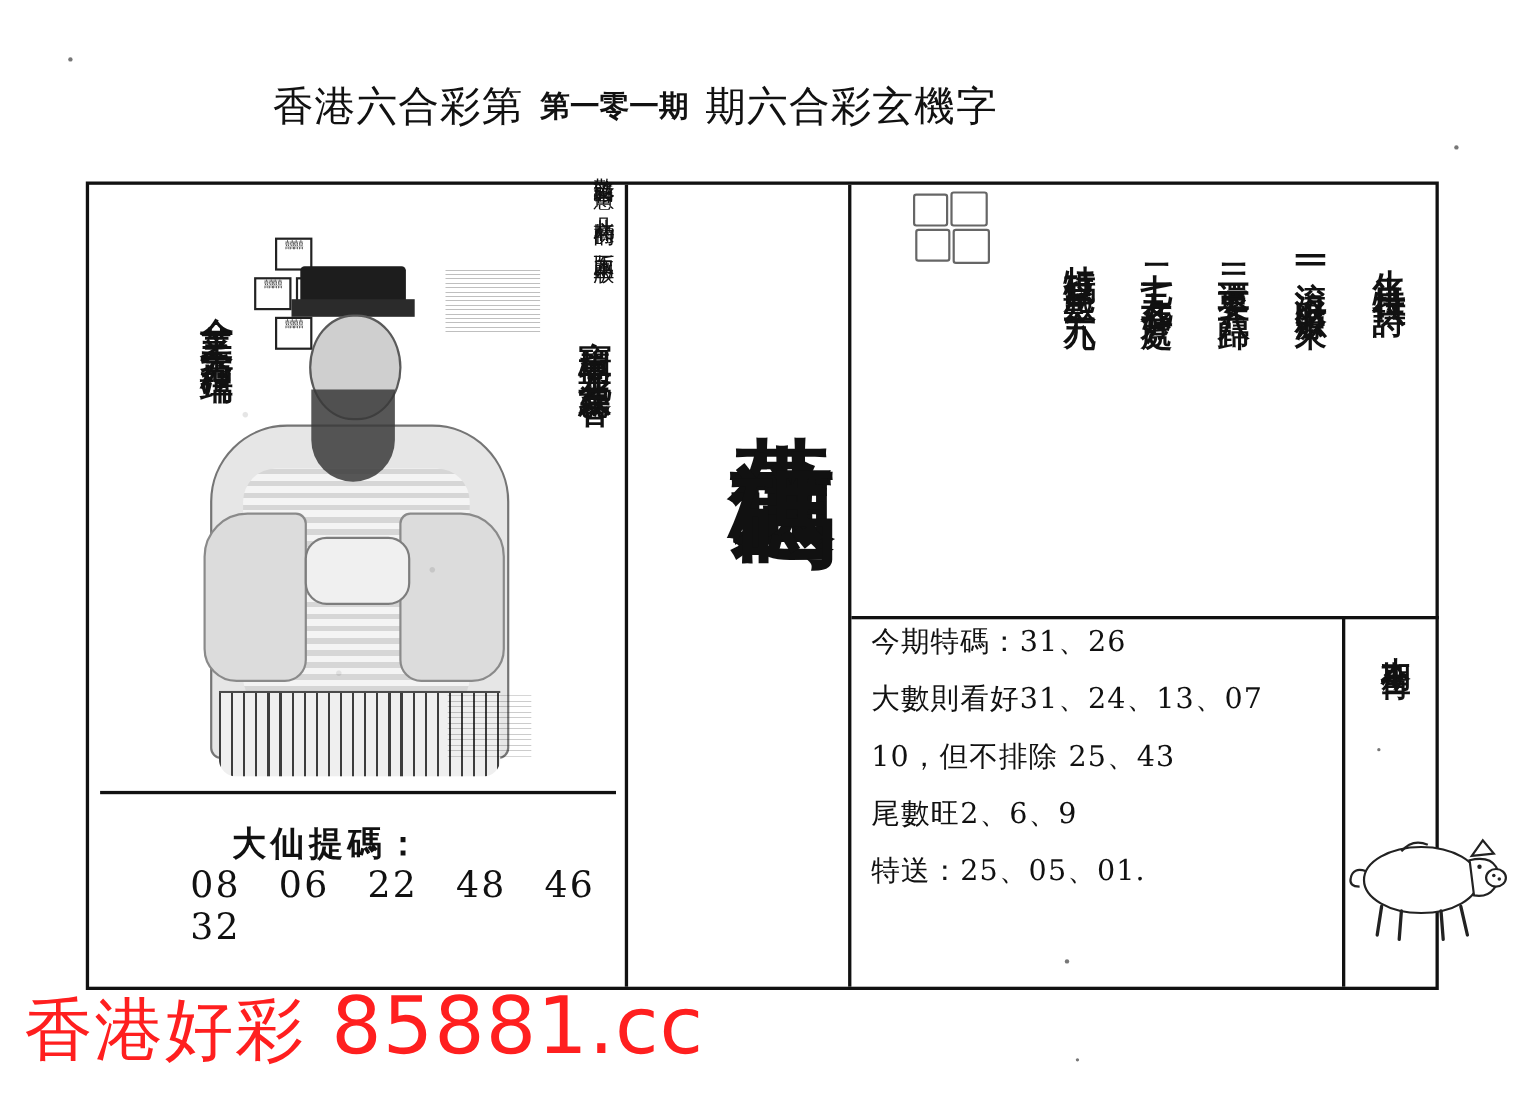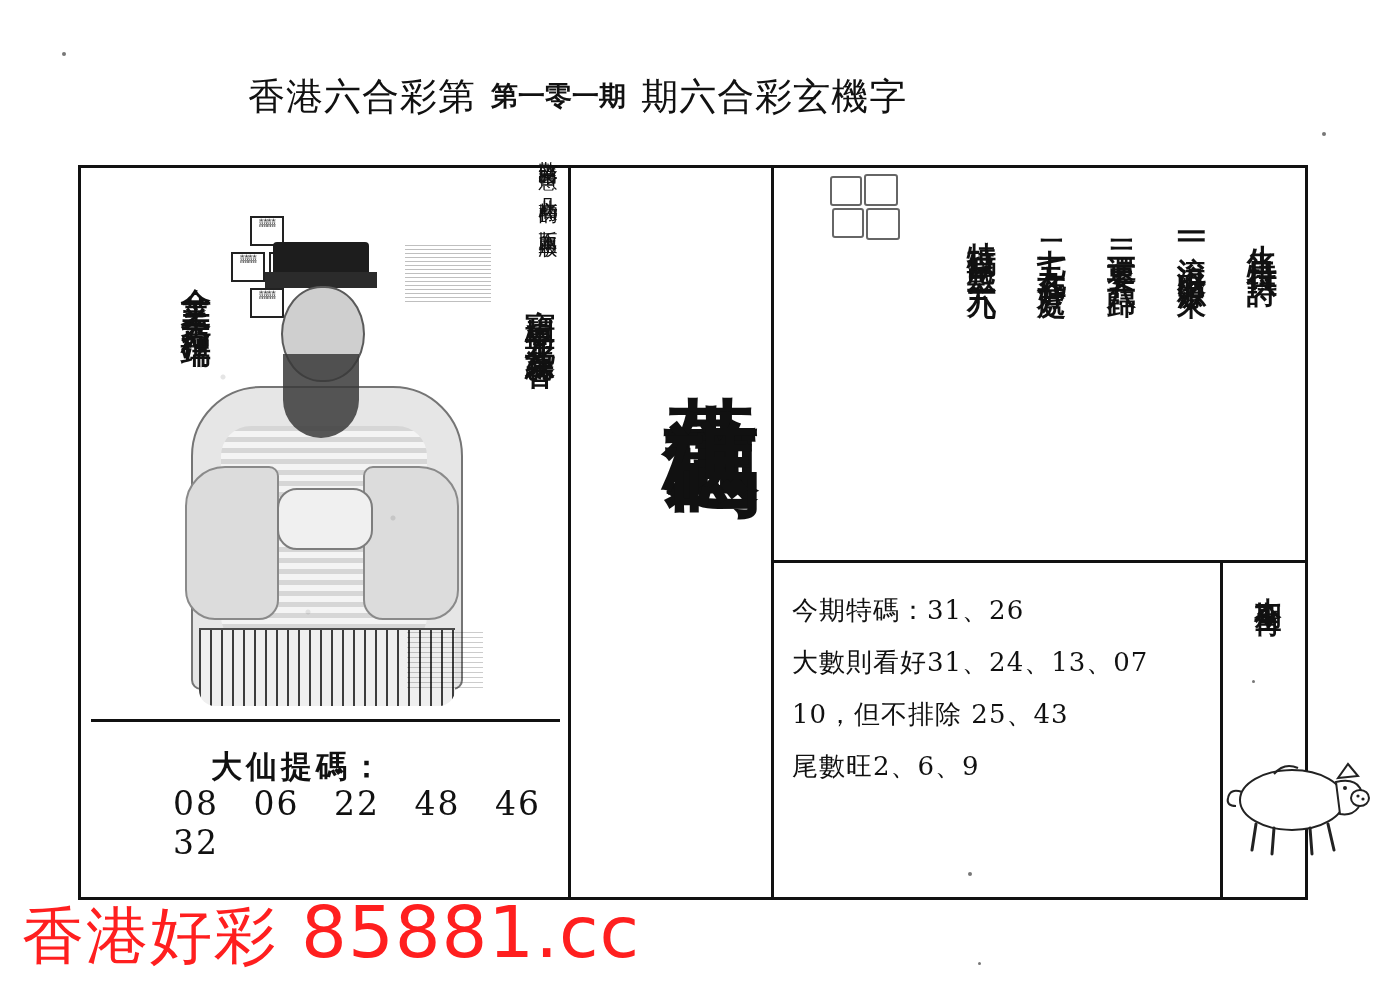--- a/index.html
+++ b/index.html
@@ -331,21 +331,21 @@
     opacity: .75;
   }
   .stamp .sq {
     position: absolute;
     border: 2px solid #333;
     border-radius: 3px;
   }
   .info-list {
     position: absolute;
     left: 18px;
-    top: 416px;
+    top: 390px;
     width: 430px;
   }
   .info-list div {
     font-size: 26px;
     line-height: 52px;
     letter-spacing: 1px;
     white-space: nowrap;
     font-family: "DejaVu Serif", "Liberation Serif", serif;
   }
   .zodiac-label {
@@ -482,20 +482,21 @@
     </div>
 
     <div class="hdiv-right"></div>
     <div class="vdiv-right"></div>
 
     <div class="info-list">
       <div>今期特碼：31、26</div>
       <div>大數則看好31、24、13、07</div>
       <div>10，但不排除 25、43</div>
       <div>尾數旺2、6、9</div>
+      <div>特送：25、05、01.</div>
     </div>
 
     <div class="zodiac-label">本期生肖</div>
 
     <svg class="pig" viewBox="0 0 170 110">
       <ellipse cx="78" cy="52" rx="52" ry="30" fill="#ffffff" stroke="#222" stroke-width="2"></ellipse>
       <path d="M122 34 q18 -4 24 6 q6 10 -2 20 q-6 8 -18 6 z" fill="#ffffff" stroke="#222" stroke-width="2"></path>
       <ellipse cx="146" cy="50" rx="9" ry="8" fill="#ffffff" stroke="#222" stroke-width="2"></ellipse>
       <circle cx="144" cy="48" r="1.6" fill="#222"></circle>
       <circle cx="149" cy="51" r="1.6" fill="#222"></circle>

